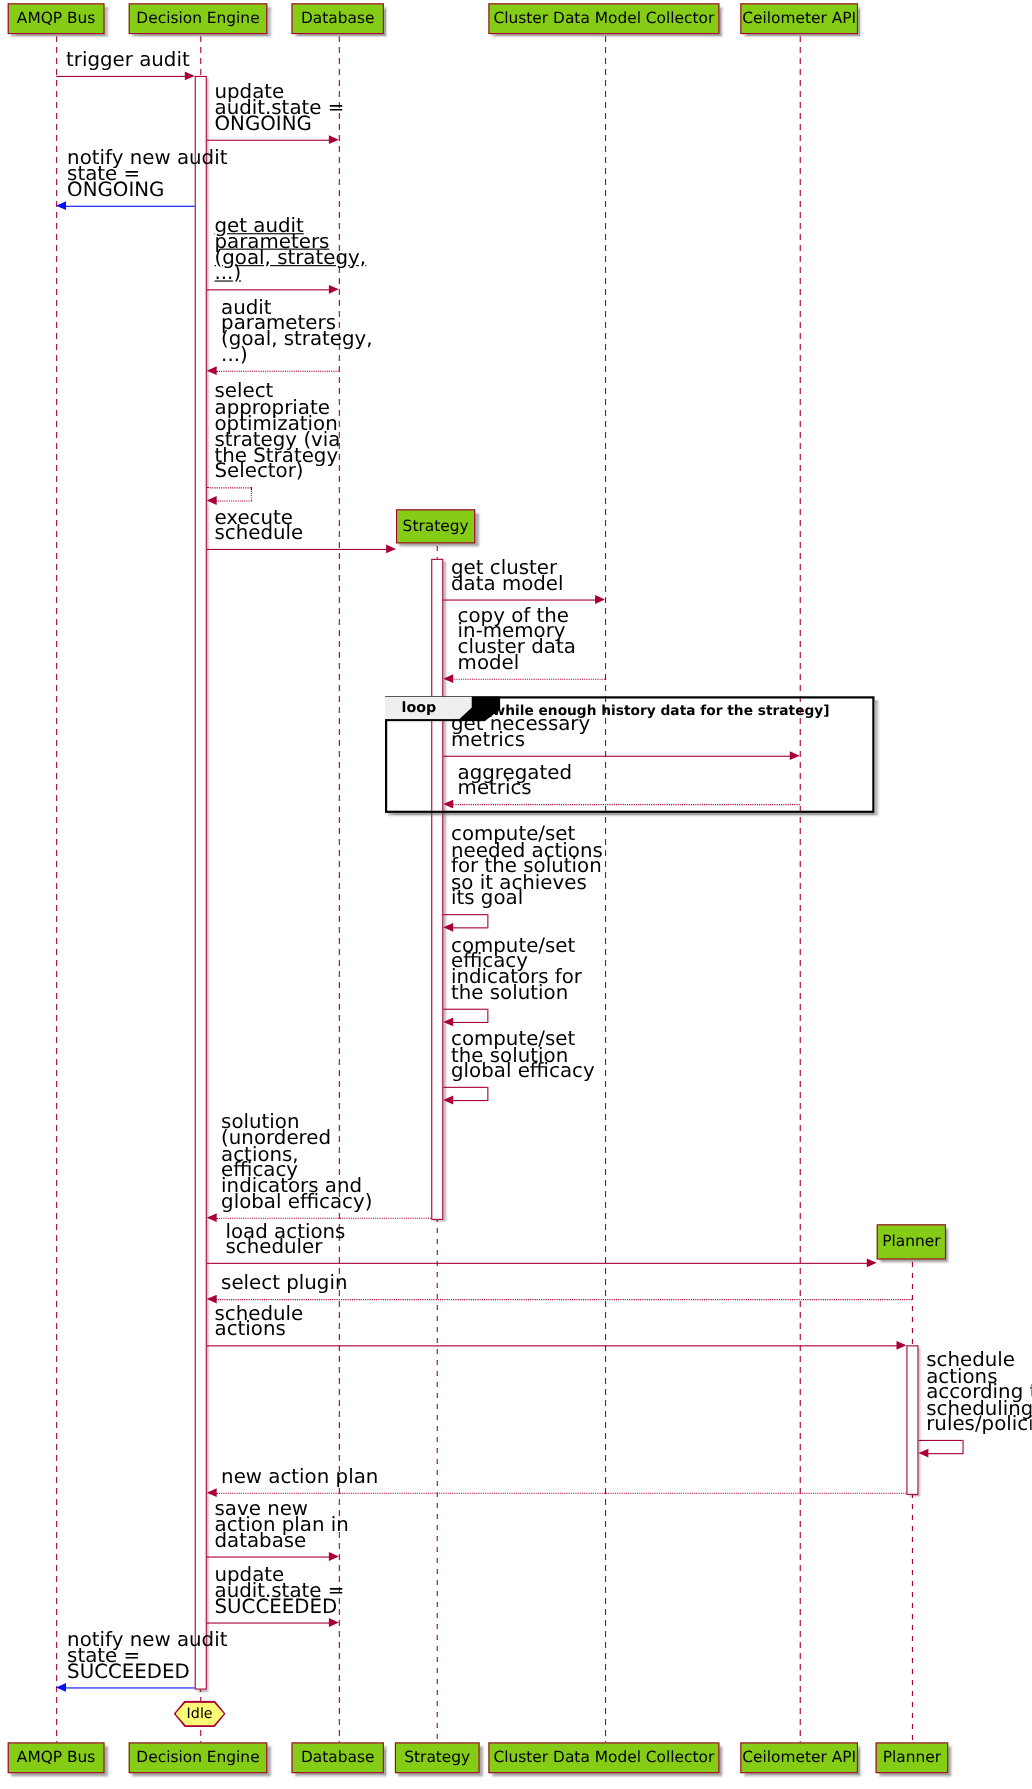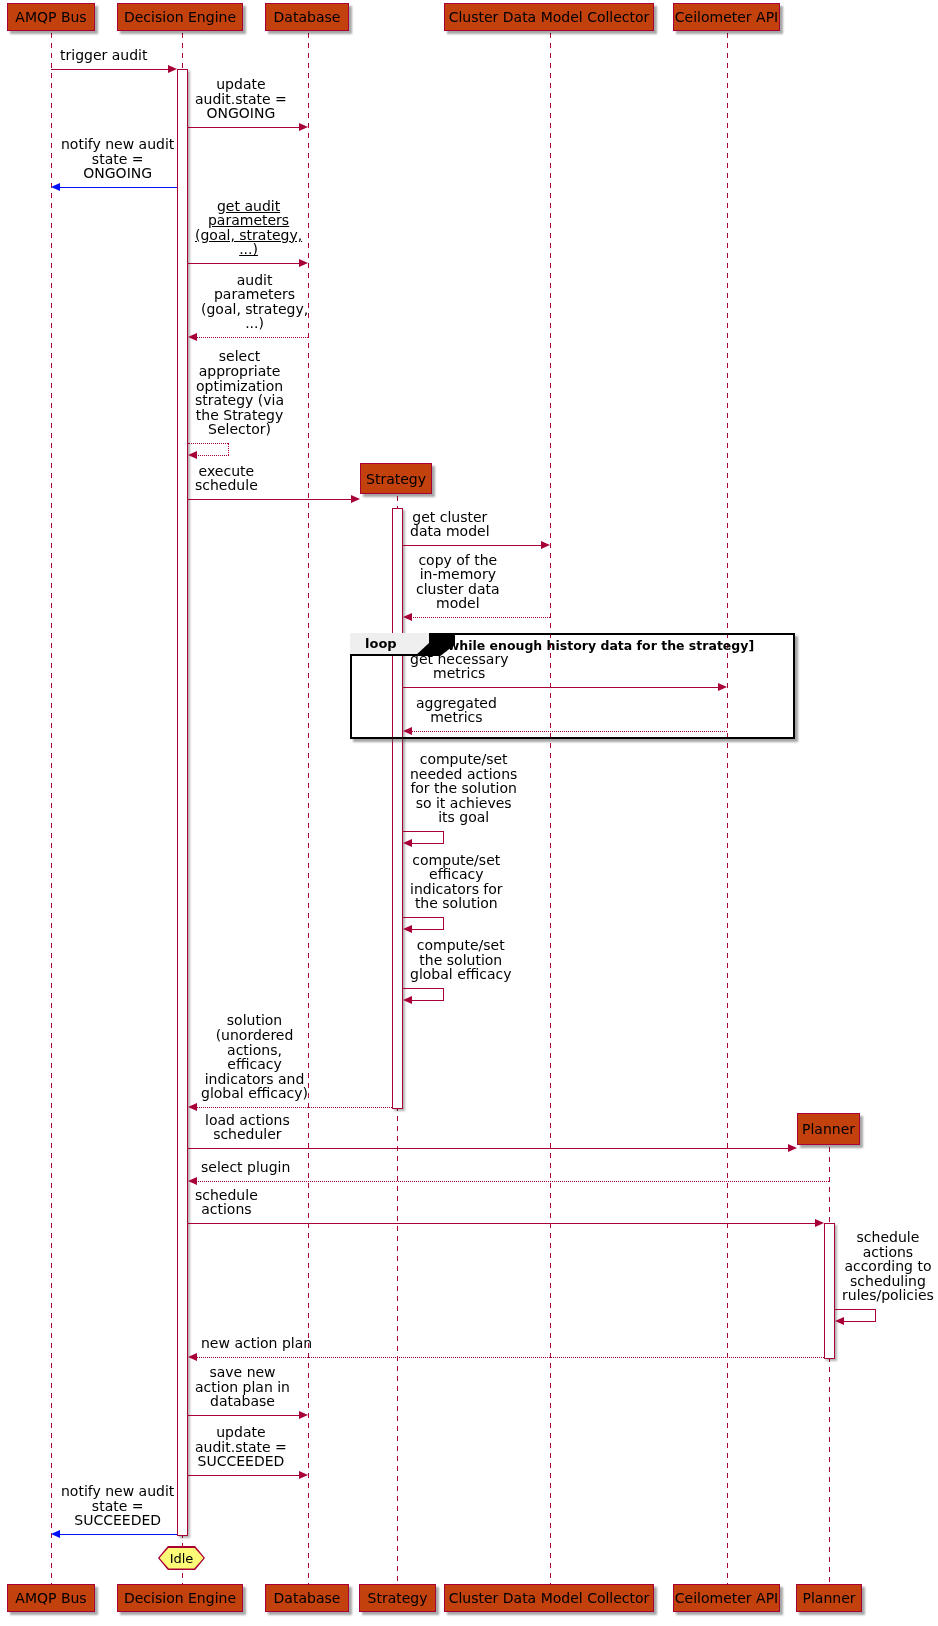--- a/index.html
+++ b/index.html
@@ -1,30 +1,30 @@
 <!DOCTYPE html>
 <html><head>
 <meta charset="utf-8">
 <style>
   html,body{margin:0;padding:0;background:#fff;}
   #canvas{position:relative;width:938px;height:1626px;background:#ffffff;overflow:hidden;
           font-family:"DejaVu Sans","Liberation Sans",sans-serif;}
-  .pbox{position:absolute;height:28px;background:#c2410c;border:1.6px solid #A80036;
+  .pbox{position:absolute;height:28px;background:#84cc16;border:1.6px solid #A80036;
         box-shadow:3px 3px 2px rgba(0,0,0,.35);display:flex;align-items:center;justify-content:center;
         font-size:14px;color:#000;z-index:5;box-sizing:border-box;}
   .lifeline{position:absolute;width:1px;z-index:1;
         background:repeating-linear-gradient(to bottom,#A80036 0,#A80036 5px,transparent 5px,transparent 10px);}
   .activation{position:absolute;width:9px;background:#fff;border:1px solid #A80036;
         box-shadow:2px 2px 2px rgba(0,0,0,.3);z-index:2;}
   .mline{position:absolute;height:0;border-top:1px solid #A80036;z-index:4;}
   .vline{position:absolute;width:0;border-left:1px solid #A80036;z-index:4;}
   .dash{border-top-style:dotted;}
   .vdash{border-left-style:dotted;}
   .head{position:absolute;width:0;height:0;border-top:4.5px solid transparent;border-bottom:4.5px solid transparent;z-index:4;}
-  .mlabel{position:absolute;font-size:14px;line-height:14.6px;white-space:pre;color:#000;z-index:6;text-align:center;}
+  .mlabel{position:absolute;font-size:18px;line-height:14.6px;white-space:pre;color:#000;z-index:6;}
   #loop-frame{position:absolute;border:2px solid #000;box-shadow:3px 3px 2px rgba(90,90,90,.55);
         z-index:4;box-sizing:border-box;background:transparent;}
   #pentagon-outer{position:absolute;left:-2px;top:-2px;background:#000;
         clip-path:polygon(0 0,100% 0,100% 50%,86% 100%,0 100%);z-index:5;padding-left:24px;}
   #pentagon-inner{position:absolute;left:0;top:0;background:#EFEFEF;
         clip-path:polygon(0 0,100% 0,100% 48%,85% 100%,0 100%);display:flex;align-items:center;
         font-weight:bold;font-size:13px;color:#000;padding-left:15px;box-sizing:border-box;}
   #loop-cond{position:absolute;font-weight:bold;font-size:12.5px;color:#000;white-space:pre;z-index:5;}
   #hex-outer{position:absolute;background:#A80036;filter:drop-shadow(2px 2px 1px rgba(0,0,0,.35));
         clip-path:polygon(21% 0,79% 0,100% 50%,79% 100%,21% 100%,0 50%);z-index:6;}

